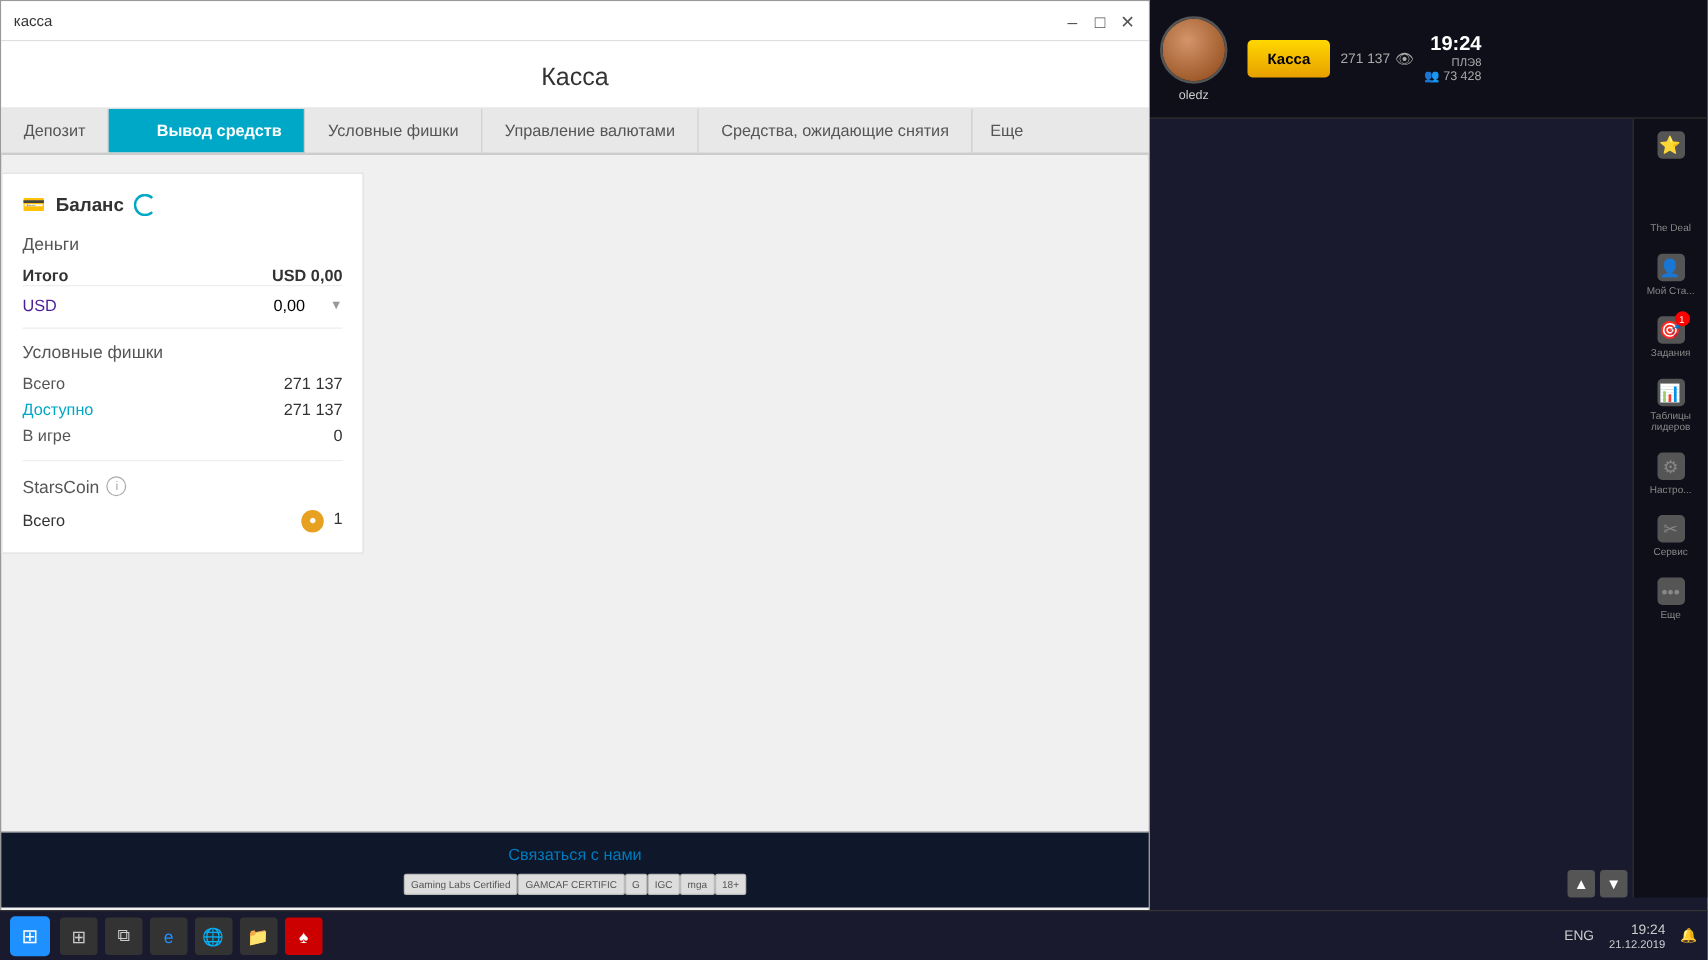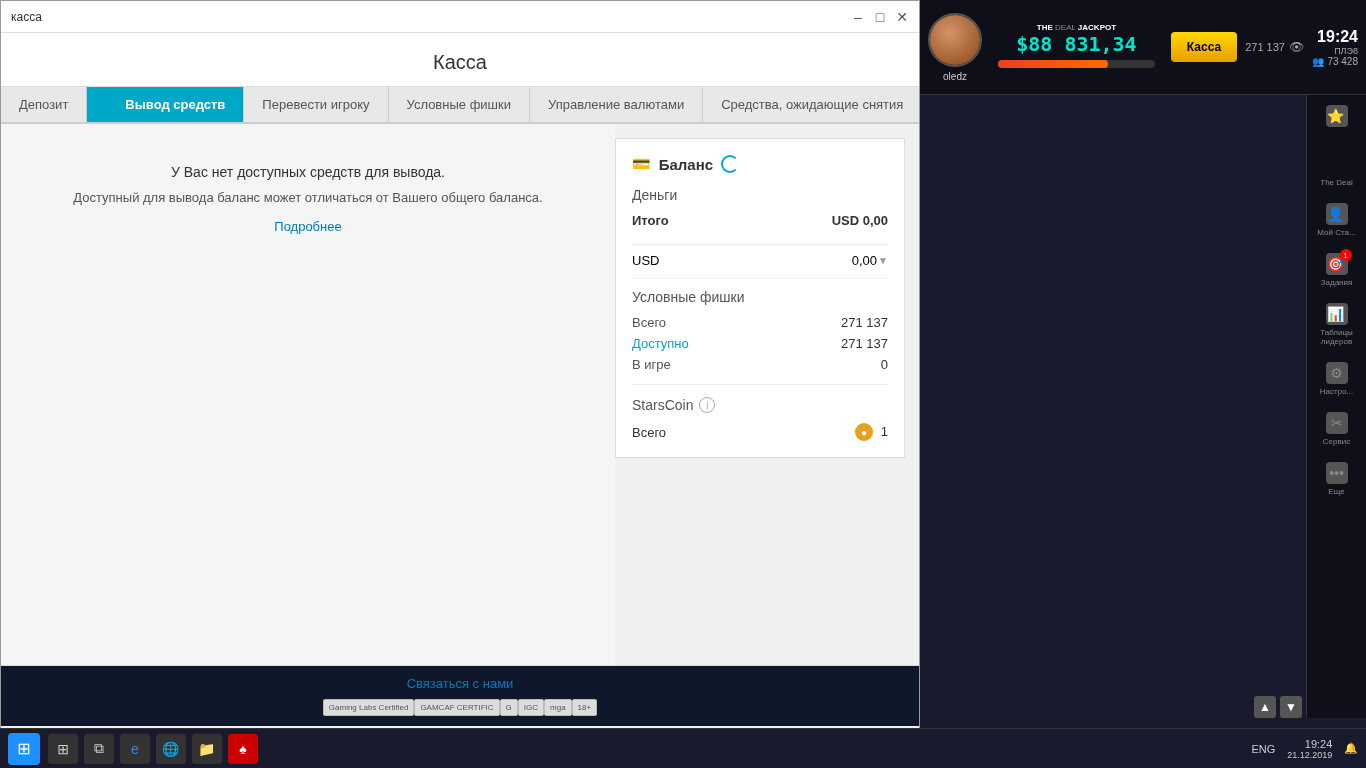--- a/index.html
+++ b/index.html
@@ -158,44 +158,44 @@
       justify-content: space-between;
       align-items: center;
       margin-bottom: 8px;
       font-size: 13px;
     }
 
     .balance-row.total {
       color: #333;
       font-weight: bold;
       border-bottom: 1px solid #eee;
-      padding-bottom: 16px;
+      padding-bottom: 0;
       margin-bottom: 8px;
       text-align: right;
     }
 
     .balance-value {
       color: #333;
       font-weight: bold;
     }
 
     .currency-row {
       display: flex;
       justify-content: space-between;
       align-items: center;
       margin-bottom: 8px;
       font-size: 13px;
     }
 
     .currency-label {
-      color: #000000;
+      color: #4c1d95;
     }
 
     .currency-value {
-      display: flex; align-items: center; gap: 1px;
+      display: flex; align-items: center; gap: 20px;
     }
 
     .chevron-down {
       font-size: 10px; color: #999;
     }
 
     .divider {
       border: none;
       border-top: 1px solid #eee;
       margin: 10px 0;
@@ -518,37 +518,31 @@
     </div>
   </div>
 
   <div class="cashier-header">
     <span>Касса</span>
   </div>
 
   <div class="tabs-bar">
     <div class="tab-item">Депозит</div>
     <div class="tab-item active">Вывод средств</div>
-    <div class="tab-item">Перевести игроку</div>
     <div class="tab-item">Условные фишки</div>
     <div class="tab-item">Управление валютами</div>
     <div class="tab-item">Средства, ожидающие снятия</div>
     <div class="tab-more">
       <span>Еще</span>
 
     </div>
   </div>
 
   <div style="display:flex; height: calc(740px - 32px - 60px - 42px - 65px);">
 
-    <div class="left-panel">
-      <p class="no-funds-msg">У Вас нет доступных средств для вывода.</p>
-      <p class="balance-note">Доступный для вывода баланс может отличаться от Вашего общего баланса.</p>
-      <a class="more-link">Подробнее</a>
-    </div>
 
     <div class="balance-panel">
       <div class="balance-header">
         <span>💳</span>
         <span>Баланс</span>
         <span class="refresh-icon"></span>
       </div>
 
       <div class="section-title">Деньги</div>
 
@@ -615,31 +609,20 @@
 <div class="right-panel">
 
   <div class="poker-topbar">
     <div class="avatar-section">
       <div class="avatar-img">
         <div class="avatar-face"></div>
       </div>
       <span class="username">oledz</span>
     </div>
 
-    <div class="jackpot-section" style="margin: 0 8px;">
-      <div style="color:#888;font-size:8px;text-transform:uppercase;">
-        <span style="color:#fff;font-weight:bold;">THE </span>
-        <span>DEAL </span>
-        <span style="color:#fff;font-weight:bold;">JACKPOT</span>
-      </div>
-      <div style="color:#00e5cc;font-size:20px;font-weight:bold;font-family:monospace;">$88 831,34</div>
-      <div class="progress-bar-container">
-        <div class="progress-bar-fill"></div>
-      </div>
-    </div>
 
     <button class="cashier-btn">Касса</button>
 
     <div class="balance-display">
       <span>271 137</span>
       <span style="font-size:12px;">👁</span>
     </div>
 
     <div class="time-section">
       <div style="font-size:16px;font-weight:bold;">19:24</div>

